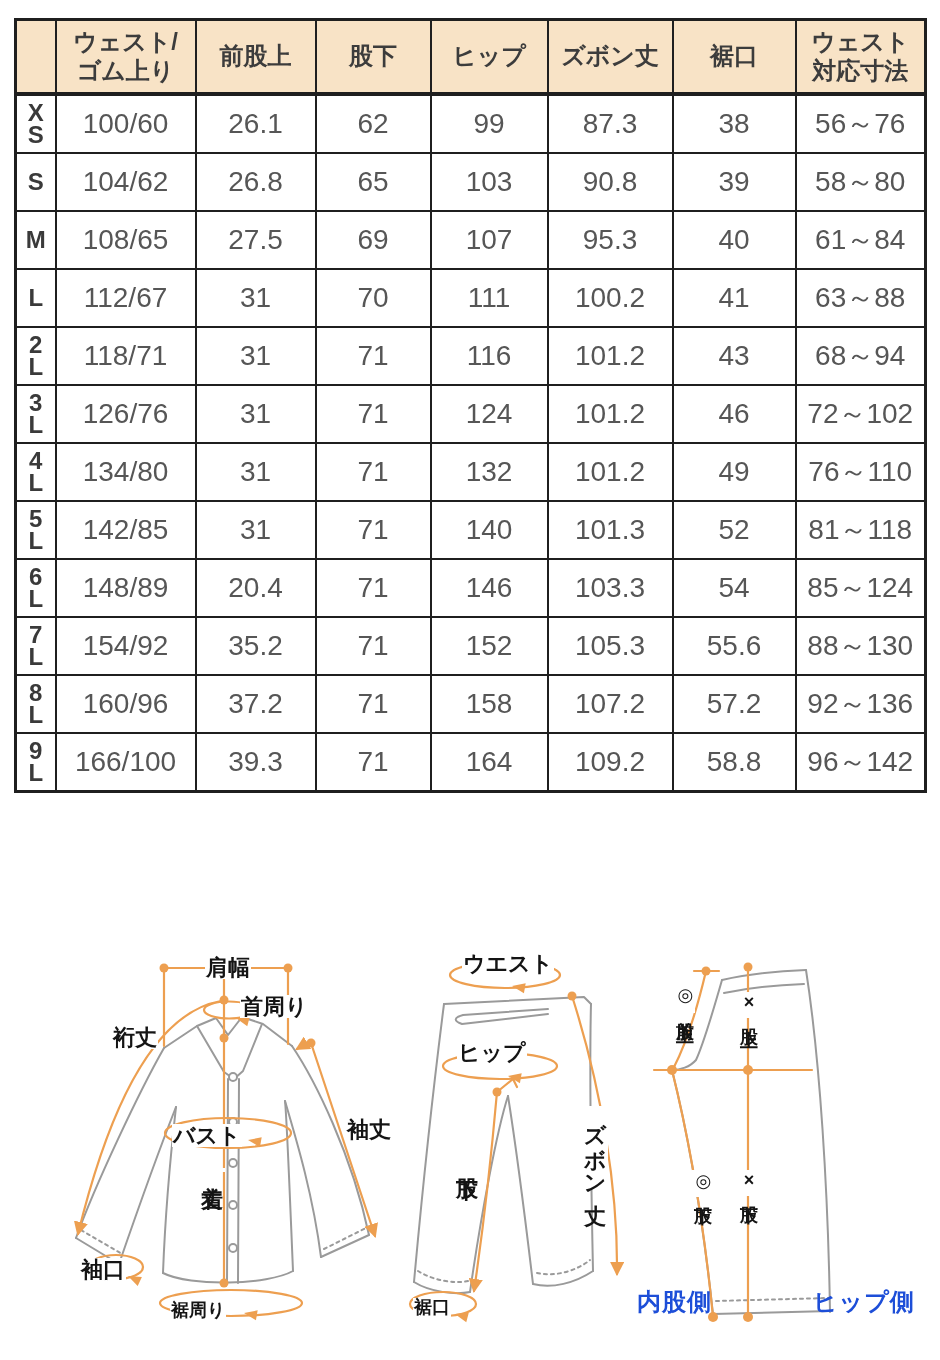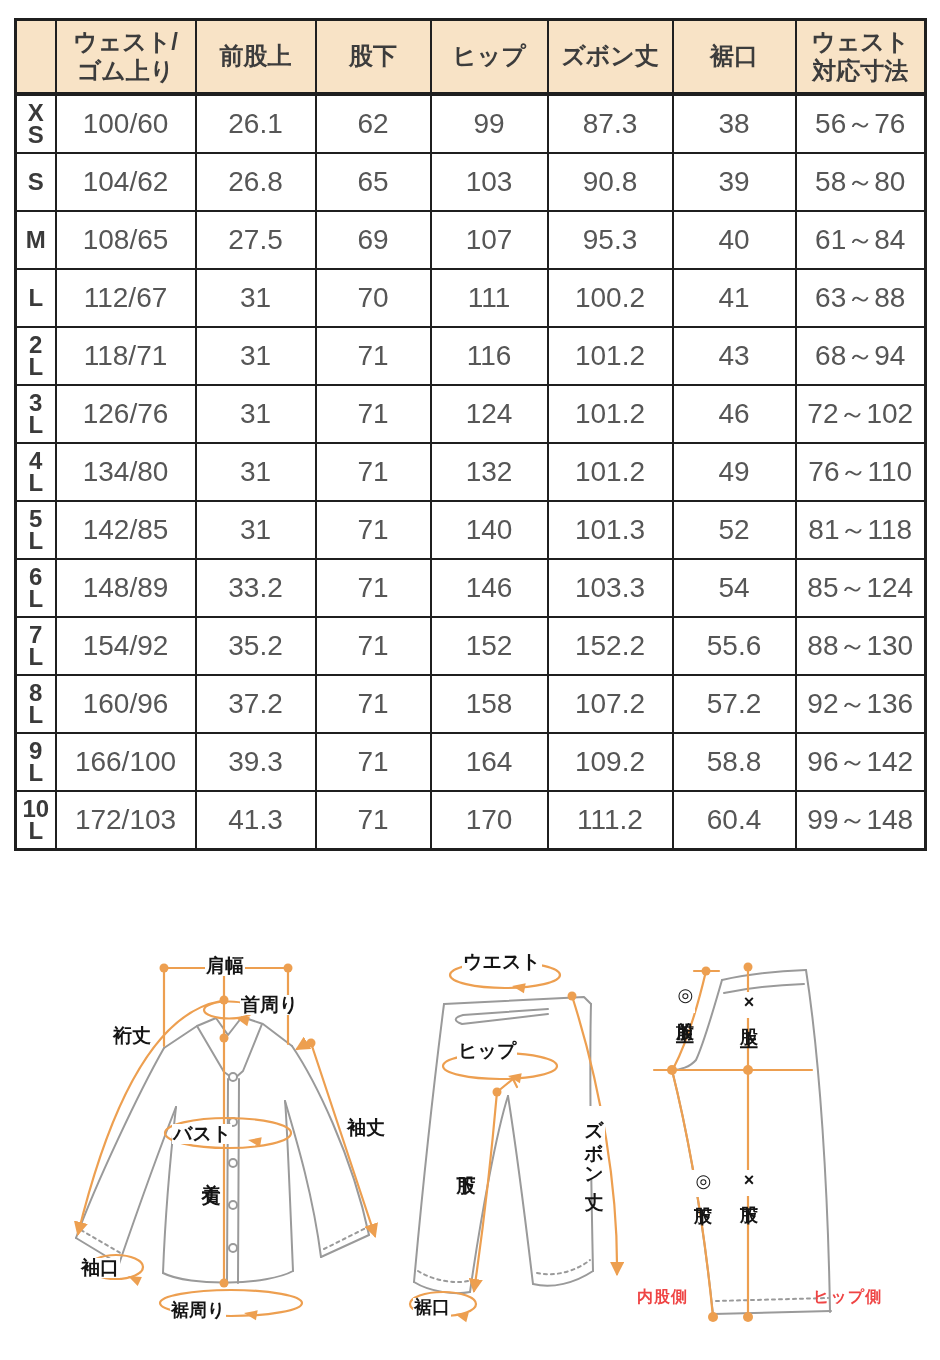--- a/index.html
+++ b/index.html
@@ -15,24 +15,24 @@
   .size-table col.c6{width:123px;} .size-table col.c7{width:130px;}
   .size-table th,.size-table td{border:2px solid #1f1f1f;text-align:center;vertical-align:middle;padding:0;}
   .size-table thead th{background:#f8e3c6;height:71px;font-size:24px;font-weight:700;
         color:#3c3c3c;white-space:pre-line;line-height:1.2;border-bottom:4px solid #1f1f1f;}
   .size-table tbody td{height:56px;font-size:28px;color:#565656;font-weight:400;}
   .size-table tbody th{background:#fff;font-size:24px;font-weight:600;color:#3a3a3a;line-height:0.92;}
 
   
   .diagrams{position:absolute;left:0;top:940px;width:940px;height:386px;}
   .diagrams svg{position:absolute;left:0;top:0;}
-  .dl{position:absolute;font-weight:700;font-size:19px;color:#141414;background:#fff;
+  .dl{position:absolute;font-weight:700;font-size:22px;color:#141414;background:#fff;
       line-height:1.05;white-space:nowrap;padding:0 1px;}
   .dl.v{writing-mode:vertical-rl;text-orientation:upright;letter-spacing:2px;}
-  .dl.gray{color:#ef4444;background:transparent;font-size:16px;letter-spacing:1px;}
+  .dl.gray{color:#1d4ed8;background:transparent;font-size:24px;letter-spacing:1px;}
   .dl.sm{font-size:18px;}
 
   .note{position:absolute;left:75px;top:1318px;font-size:27px;font-weight:700;color:#191919;}
 </style>
 </head>
 <body>
 
 <div class="page">
 
   <table class="size-table">
@@ -137,34 +137,34 @@
           <td>31</td>
           <td>71</td>
           <td>140</td>
           <td>101.3</td>
           <td>52</td>
           <td>81～118</td>
         </tr>
         <tr>
           <th>6<br>L</th>
           <td>148/89</td>
-          <td>33.2</td>
+          <td>20.4</td>
           <td>71</td>
           <td>146</td>
           <td>103.3</td>
           <td>54</td>
           <td>85～124</td>
         </tr>
         <tr>
           <th>7<br>L</th>
           <td>154/92</td>
           <td>35.2</td>
           <td>71</td>
           <td>152</td>
-          <td>152.2</td>
+          <td>105.3</td>
           <td>55.6</td>
           <td>88～130</td>
         </tr>
         <tr>
           <th>8<br>L</th>
           <td>160/96</td>
           <td>37.2</td>
           <td>71</td>
           <td>158</td>
           <td>107.2</td>
@@ -173,30 +173,20 @@
         </tr>
         <tr>
           <th>9<br>L</th>
           <td>166/100</td>
           <td>39.3</td>
           <td>71</td>
           <td>164</td>
           <td>109.2</td>
           <td>58.8</td>
           <td>96～142</td>
-        </tr>
-        <tr>
-          <th>10<br>L</th>
-          <td>172/103</td>
-          <td>41.3</td>
-          <td>71</td>
-          <td>170</td>
-          <td>111.2</td>
-          <td>60.4</td>
-          <td>99～148</td>
         </tr>
       </tbody>
   </table>
 
   <div class="diagrams">
     <svg width="940" height="386" viewBox="0 0 940 386">
       <defs>
         <marker id="arr" viewBox="0 0 10 10" refX="8.5" refY="5" markerWidth="6.5" markerHeight="6.5" orient="auto-start-reverse">
           <path d="M0,0 L10,5 L0,10 z" fill="#ed9f50"></path>
         </marker>

